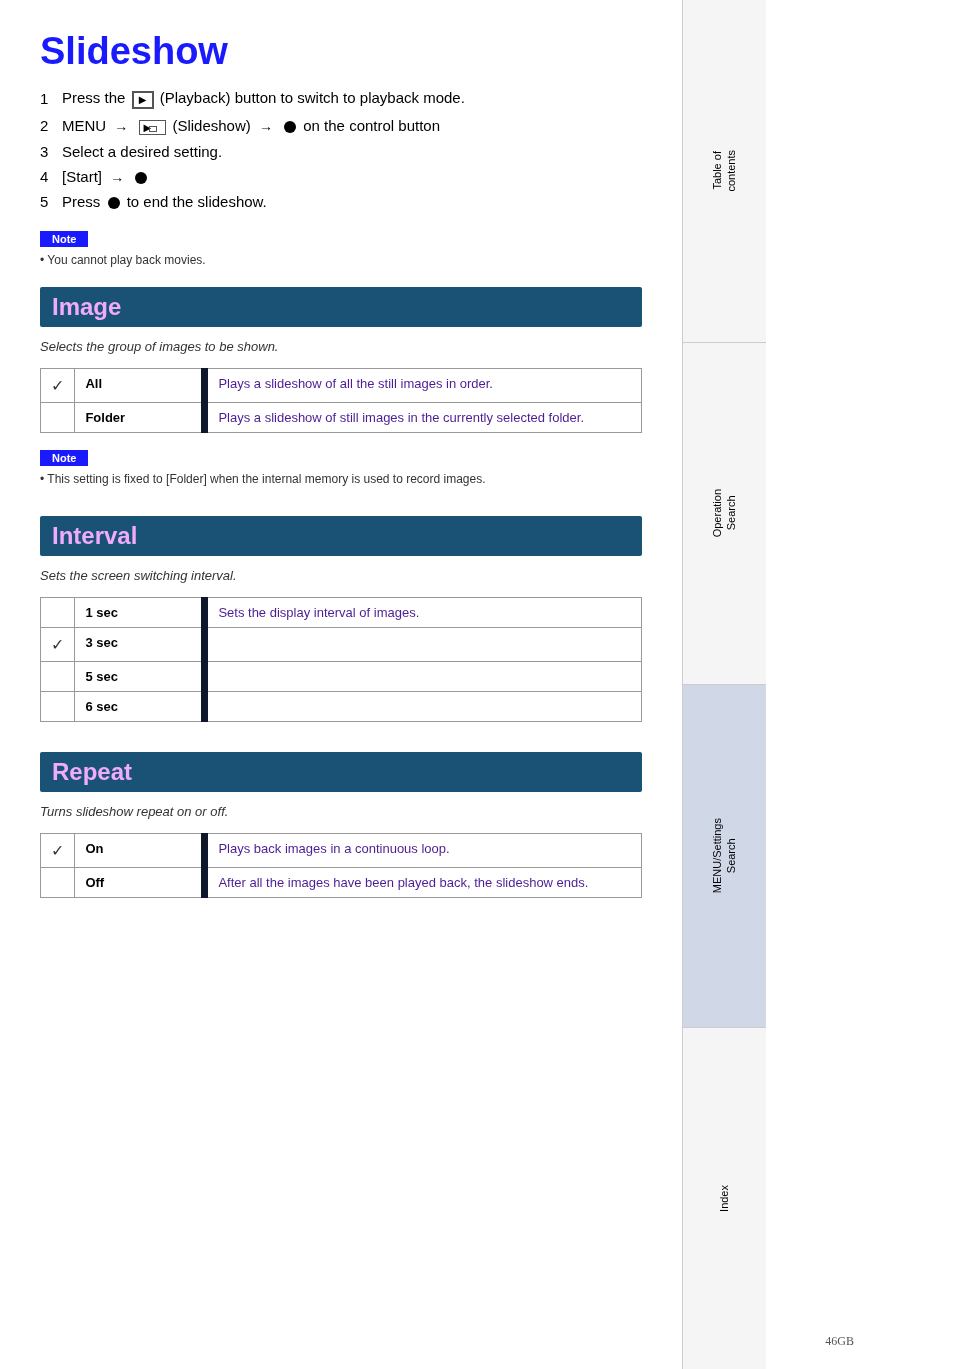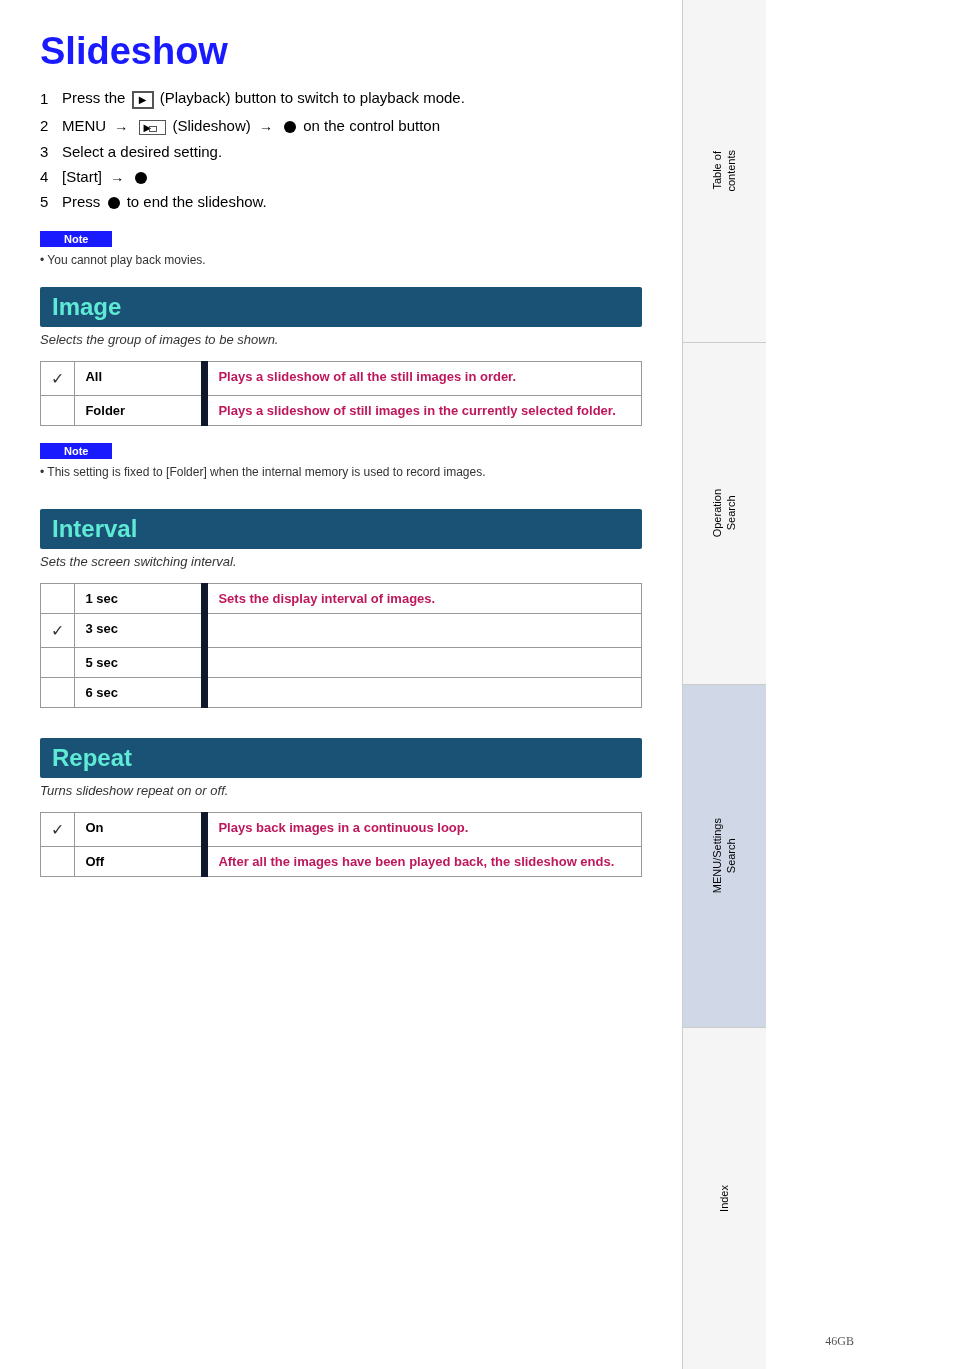--- a/index.html
+++ b/index.html
@@ -111,37 +111,37 @@
     }
     .note-box {
       margin: 12px 0 20px 0;
     }
     .note-label {
       display: inline-block;
       background: #1a1aff;
       color: #fff;
       font-size: 11px;
       font-weight: bold;
-      padding: 2px 24px;
+      padding: 2px 12px;
       margin-bottom: 6px;
     }
     .note-text {
       font-size: 12px;
       color: #333;
     }
     .note-text::before {
       content: "• ";
     }
     .section-header {
       background: #1a5276;
-      color: #5eead4;
+      color: #f0abfc;
       font-size: 24px;
       font-weight: bold;
       padding: 6px 12px;
-      margin-bottom: 5px;
+      margin-bottom: 12px;
       border-radius: 2px;
     }
     .section-desc {
       font-size: 13px;
       margin-bottom: 14px;
       color: #333;
       font-style: italic;
     }
     .data-table {
       width: 100%;
@@ -158,22 +158,21 @@
       width: 30px;
       text-align: center;
       border-right: 1px solid #999;
     }
     .data-table td.label-col {
       width: 130px;
       font-weight: bold;
       border-right: 7px solid #0f172a;
     }
     .data-table td.desc-col {
-      color: #be185d;
-      font-weight: bold;
+      color: #4c1d95;
     }
     .check-mark {
       font-size: 16px;
       color: #333;
     }
     .section-block {
       margin-bottom: 30px;
     }
     .page-number {
       position: absolute;

